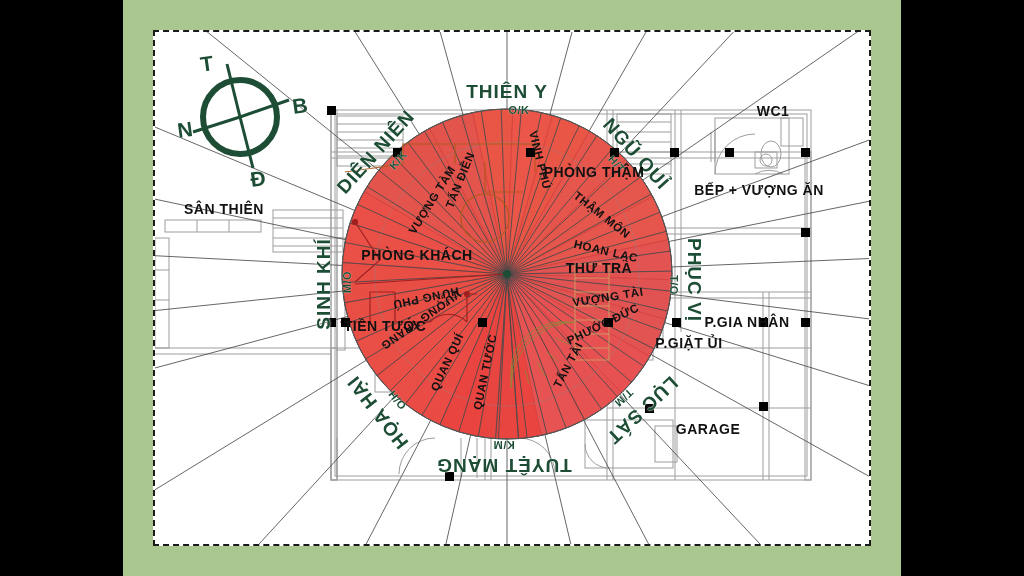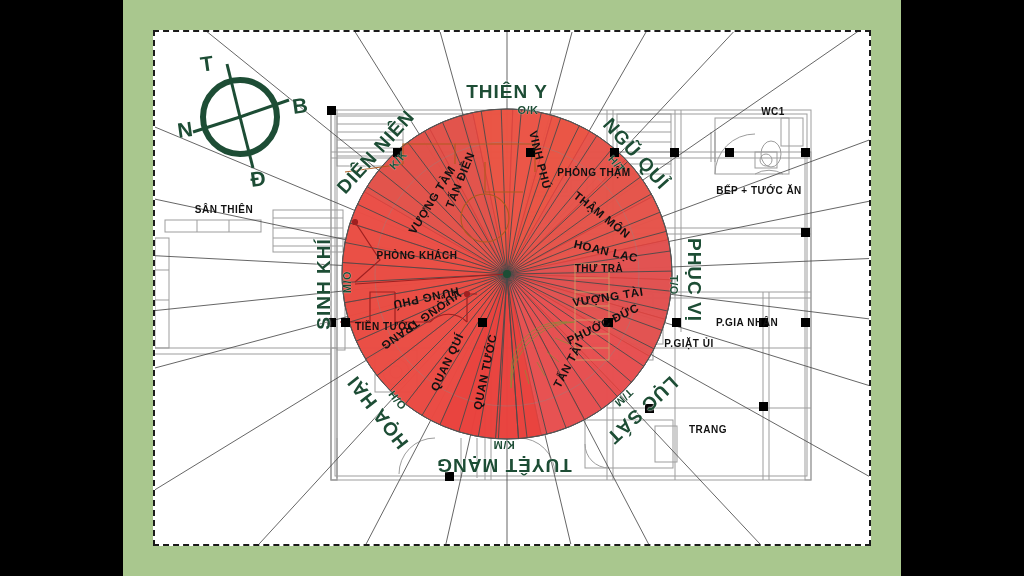--- a/index.html
+++ b/index.html
@@ -23,21 +23,21 @@
   
   .dir{color:#1d4d35;font-weight:bold;font-size:19px;letter-spacing:1px;
        text-shadow:0 0 1px #fff,0 0 2px #fff;}
   .dirsub{color:#1d4d35;font-weight:bold;font-size:11px;letter-spacing:.5px;
        text-shadow:0 0 1px #fff;}
 
   
   .sec{color:#111;font-weight:bold;font-size:11.5px;letter-spacing:.6px;}
 
   
-  .room{color:#111;font-weight:bold;font-size:10px;letter-spacing:.5px;}
+  .room{color:#111;font-weight:bold;font-size:14px;letter-spacing:.5px;}
 
   .compasstxt{color:#1d4d35;font-weight:bold;font-size:21px;
               text-shadow:0 0 2px #fff;}
 </style>
 </head>
 <body>
 
 <div id="stage">
   <div id="mat"></div>
 
@@ -331,21 +331,21 @@
           <line x1="85" y1="85" x2="134" y2="68" stroke="#1d4d35" stroke-width="3"></line>
           <line x1="85" y1="85" x2="72" y2="32" stroke="#1d4d35" stroke-width="3"></line>
           <line x1="85" y1="85" x2="98" y2="136" stroke="#1d4d35" stroke-width="3"></line>
         </g>
       <circle cx="352" cy="242" r="4" fill="#1d4d35"></circle>
         </svg>
     </div>
 
     <div id="labels">
         <div class="lbl dir" style="left: 352px; top: 60px; transform: translate(-50%, -50%) rotate(0deg); text-align: center;">THIÊN Y</div>
-        <div class="lbl dirsub" style="left: 373px; top: 78px; transform: translate(-50%, -50%) rotate(0deg);">O/K</div>
+        <div class="lbl dirsub" style="left: 364px; top: 78px; transform: translate(-50%, -50%) rotate(0deg);">O/K</div>
         <div class="lbl dir" style="left: 221px; top: 120px; transform: translate(-50%, -50%) rotate(-48deg);">DIÊN NIÊN</div>
         <div class="lbl dirsub" style="left: 243px; top: 128px; transform: translate(-50%, -50%) rotate(-48deg);">K/K</div>
         <div class="lbl dir" style="left: 169px; top: 252px; transform: translate(-50%, -50%) rotate(-90deg);">SINH KHÍ</div>
         <div class="lbl dirsub" style="left: 192px; top: 250px; transform: translate(-50%, -50%) rotate(-90deg);">M/O</div>
         <div class="lbl dir" style="left: 223px; top: 380px; transform: translate(-50%, -50%) rotate(-128deg);">HỌA HẠI</div>
         <div class="lbl dirsub" style="left: 242px; top: 368px; transform: translate(-50%, -50%) rotate(-128deg);">O/H</div>
         <div class="lbl dir" style="left: 349px; top: 433px; transform: translate(-50%, -50%) rotate(180deg);">TUYỆT MẠNG</div>
         <div class="lbl dirsub" style="left: 349px; top: 413px; transform: translate(-50%, -50%) rotate(180deg);">K/M</div>
         <div class="lbl dir" style="left: 487px; top: 378px; transform: translate(-50%, -50%) rotate(137deg);">LỤC SÁT</div>
         <div class="lbl dirsub" style="left: 469px; top: 366px; transform: translate(-50%, -50%) rotate(137deg);">T/M</div>
@@ -364,23 +364,23 @@
         <div class="lbl sec" style="left: 330px; top: 340px; transform: translate(-50%, -50%) rotate(-78deg);">QUAN TƯỚC</div>
         <div class="lbl sec" style="left: 292px; top: 330px; transform: translate(-50%, -50%) rotate(-65deg);">QUAN QUÍ</div>
         <div class="lbl sec" style="left: 266px; top: 288px; transform: translate(-50%, -50%) rotate(145deg);">VƯỢNG TRANG</div>
         <div class="lbl sec" style="left: 271px; top: 266px; transform: translate(-50%, -50%) rotate(168deg);">HƯNG PHÚ</div>
         <div class="lbl room" style="left: 69px; top: 177px; transform: translate(-50%, -50%) rotate(0deg);">SÂN THIÊN</div>
         <div class="lbl room" style="left: 262px; top: 206px; transform: translate(-50%, -50%) rotate(0deg); margin-top: 17px;">PHÒNG KHÁCH</div>
         <div class="lbl room" style="left: 230px; top: 294px; transform: translate(-50%, -50%) rotate(0deg);">TIỀN TƯỚC</div>
         <div class="lbl room" style="left: 439px; top: 140px; transform: translate(-50%, -50%) rotate(0deg);">PHÒNG THẬM</div>
         <div class="lbl room" style="left: 444px; top: 236px; transform: translate(-50%, -50%) rotate(0deg);">THƯ TRÀ</div>
         <div class="lbl room" style="left: 618px; top: 79px; transform: translate(-50%, -50%) rotate(0deg);">WC1</div>
-        <div class="lbl room" style="left: 604px; top: 158px; transform: translate(-50%, -50%) rotate(0deg);">BẾP + TƯỚC ĂN</div>
+        <div class="lbl room" style="left: 604px; top: 158px; transform: translate(-50%, -50%) rotate(0deg);">BẾP + VƯỢNG ĂN</div>
         <div class="lbl room" style="left: 592px; top: 290px; transform: translate(-50%, -50%) rotate(0deg);">P.GIA NHÂN</div>
         <div class="lbl room" style="left: 534px; top: 311px; transform: translate(-50%, -50%) rotate(0deg); text-align: right;">P.GIẶT ỦI</div>
-        <div class="lbl room" style="left: 553px; top: 397px; transform: translate(-50%, -50%) rotate(0deg);">TRANG</div>
+        <div class="lbl room" style="left: 553px; top: 397px; transform: translate(-50%, -50%) rotate(0deg);">GARAGE</div>
         <div class="lbl compasstxt" style="left: 52px; top: 32px; transform: translate(-50%, -50%) rotate(-8deg);">T</div>
         <div class="lbl compasstxt" style="left: 145px; top: 74px; transform: translate(-50%, -50%) rotate(-8deg);">B</div>
         <div class="lbl compasstxt" style="left: 30px; top: 98px; transform: translate(-50%, -50%) rotate(-8deg);">N</div>
         <div class="lbl compasstxt" style="left: 103px; top: 147px; transform: translate(-50%, -50%) rotate(-8deg);">Ð</div>
       </div>
   </div>
 </div>
 
 </body></html>

